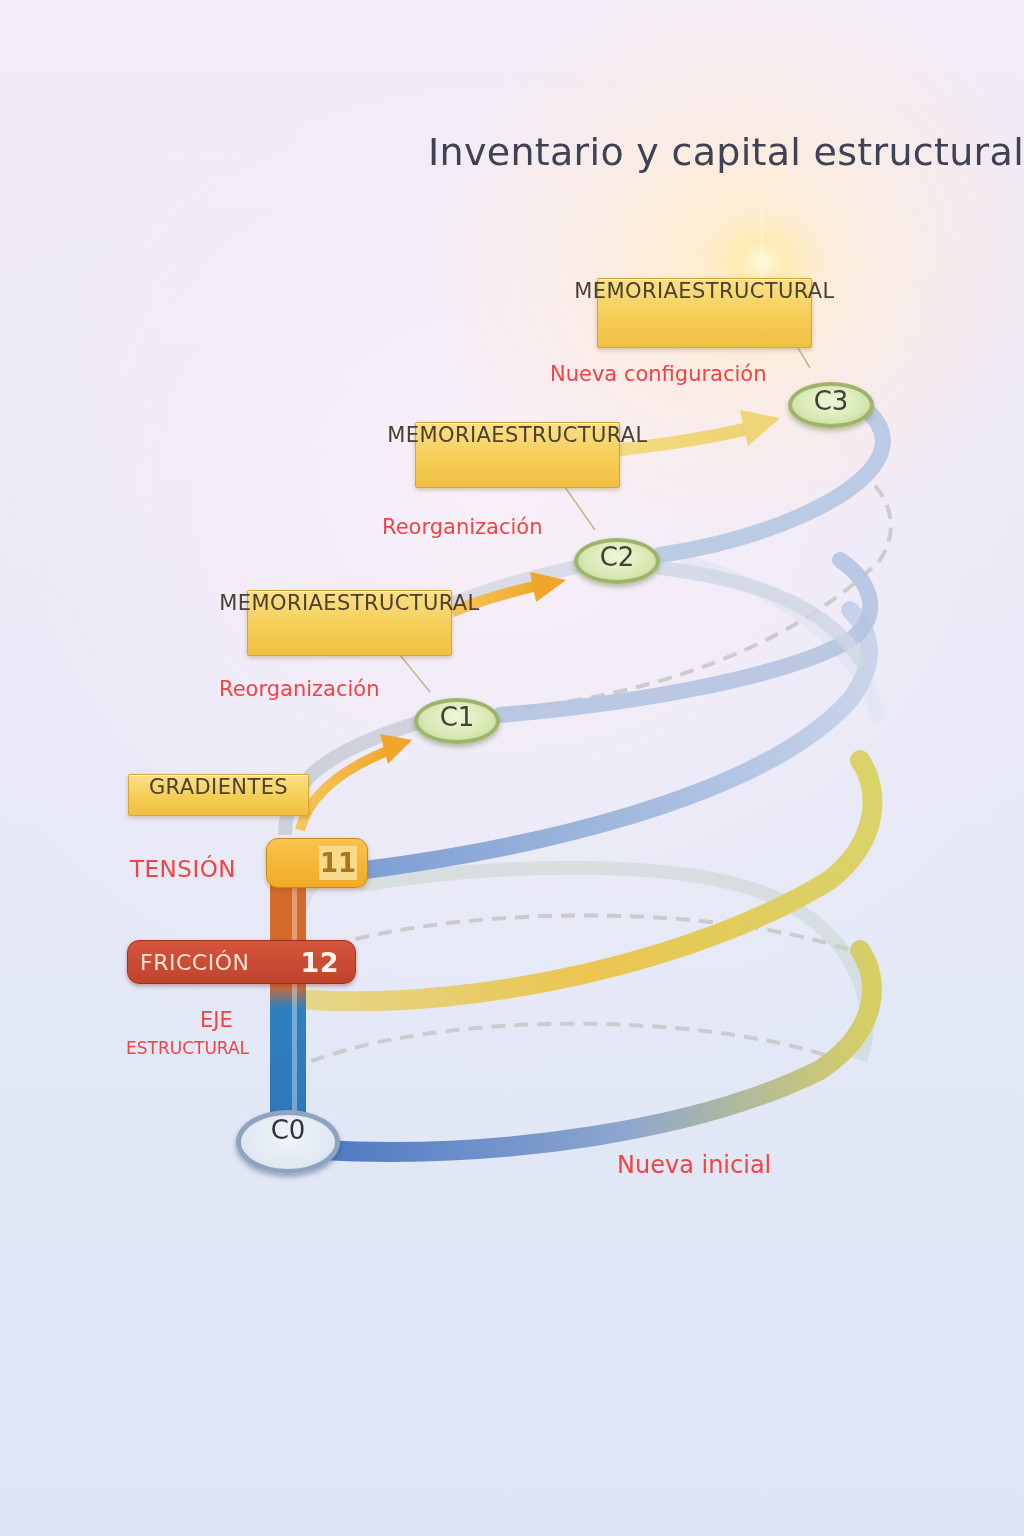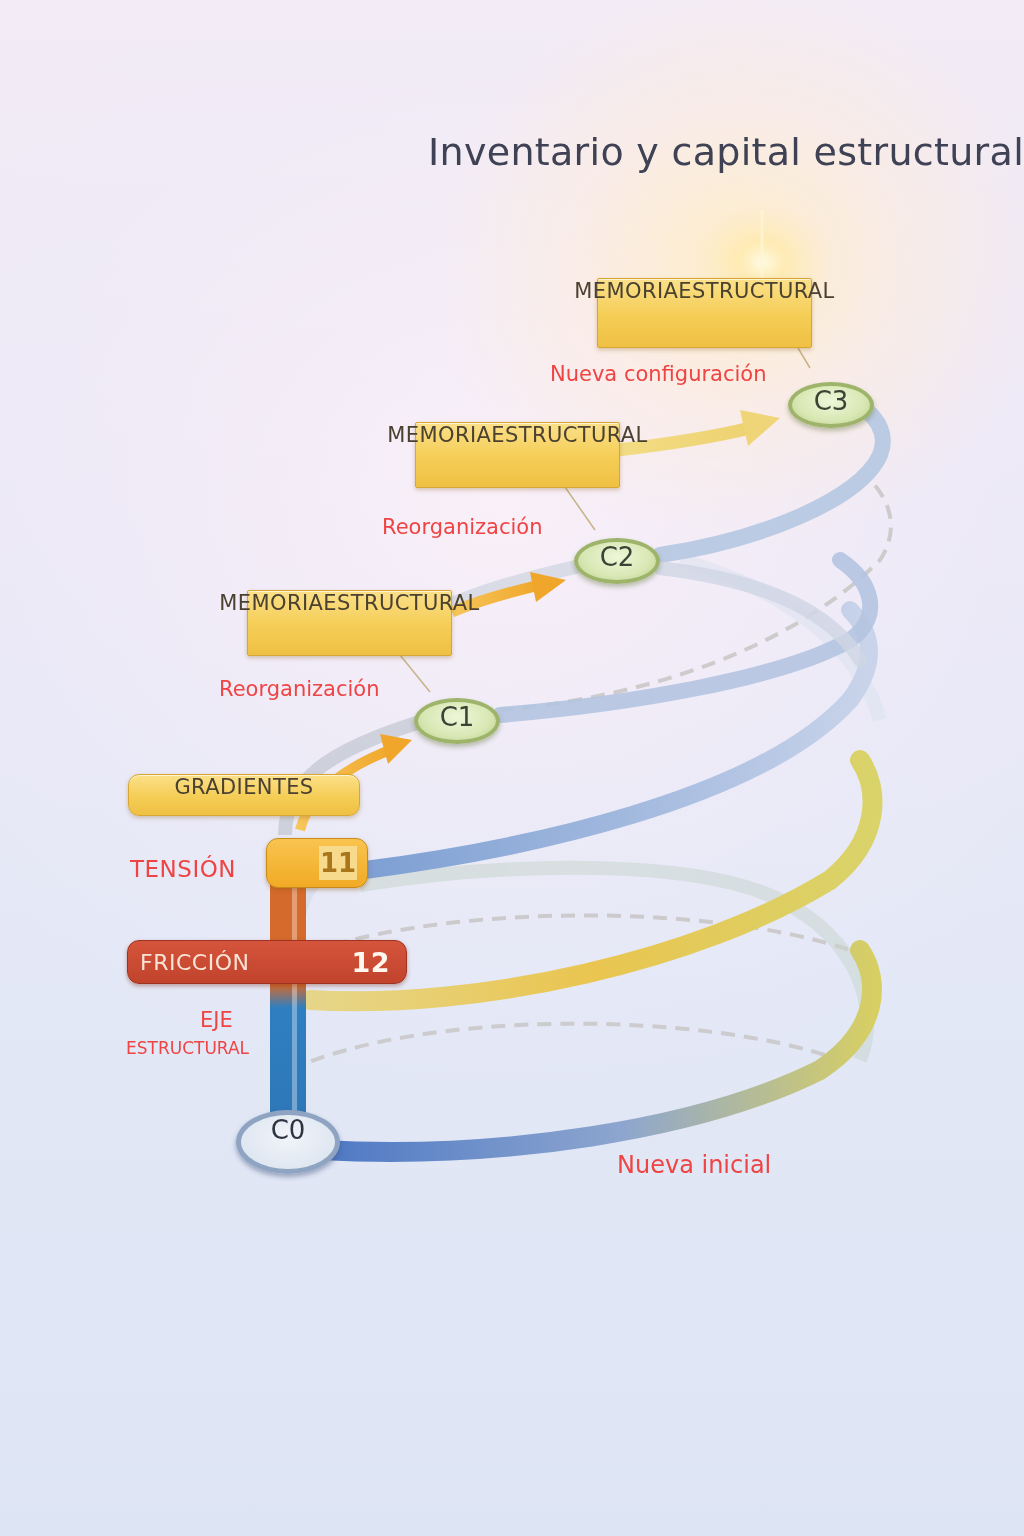--- a/index.html
+++ b/index.html
@@ -168,35 +168,35 @@
 </div>
 <div class="ybox" style="left:415px; top:422px; width:205px; height:66px;">
   <span>MEMORIA</span>
   <span>ESTRUCTURAL</span>
 </div>
 <div class="ybox" style="left:247px; top:590px; width:205px; height:66px;">
   <span>MEMORIA</span>
   <span>ESTRUCTURAL</span>
 </div>
 
-<div class="ybox" style="left:128px; top:774px; width:232px; height:42px; font-size:21px;border-radius:11px;">
+<div class="ybox" style="left:128px; top:774px; width:181px; height:42px; font-size:21px;">
   <span>GRADIENTES</span>
 </div>
 
 <div class="plain" style="left:550px; top:362px;">Nueva configuración</div>
 <div class="plain" style="left:382px; top:515px;">Reorganización</div>
 <div class="plain" style="left:219px; top:677px;">Reorganización</div>
 <div class="plain" style="left:617px; top:1151px; font-size:24px;">Nueva inicial</div>
 
 <div class="plain" style="left:130px; top:856px; font-size:23px; letter-spacing:0.5px;text-align:center;">TENSIÓN</div>
 <div class="metric tension-box" style="left:266px; top:838px; width:102px; height:50px;">
   <span class="tension-val">11</span>
 </div>
 
-<div class="metric friction-box" style="left:127px; top:940px; width:280px; height:44px;">
+<div class="metric friction-box" style="left:127px; top:940px; width:229px; height:44px;">
   <span>FRICCIÓN</span>
   <span class="friction-val">12</span>
 </div>
 
 <div class="plain" style="left:200px; top:1008px; font-size:21px;">EJE</div>
 <div class="plain" style="left:126px; top:1038px; font-size:17px;">ESTRUCTURAL</div>
 
 <div class="node green" style="left:788px; top:382px; width:86px; height:46px;">
   <span>C3</span>
 </div>

